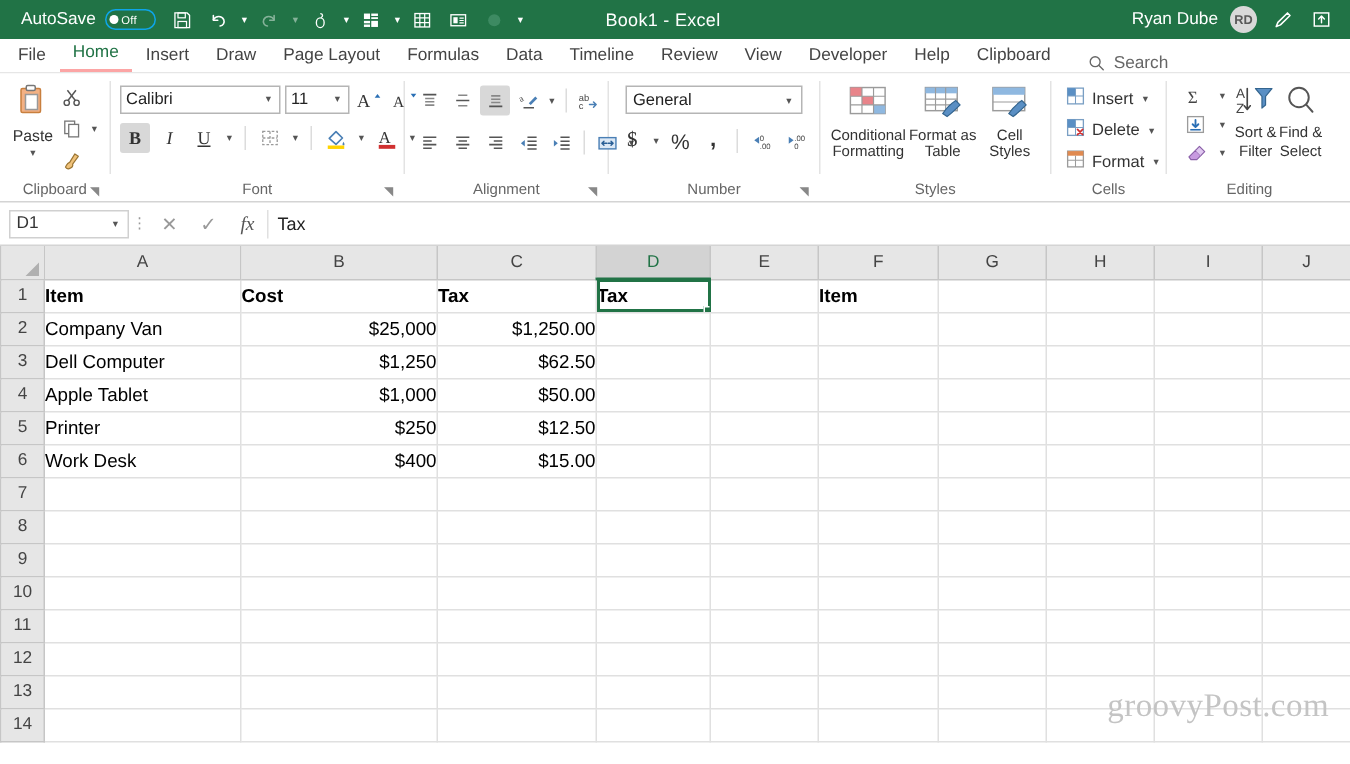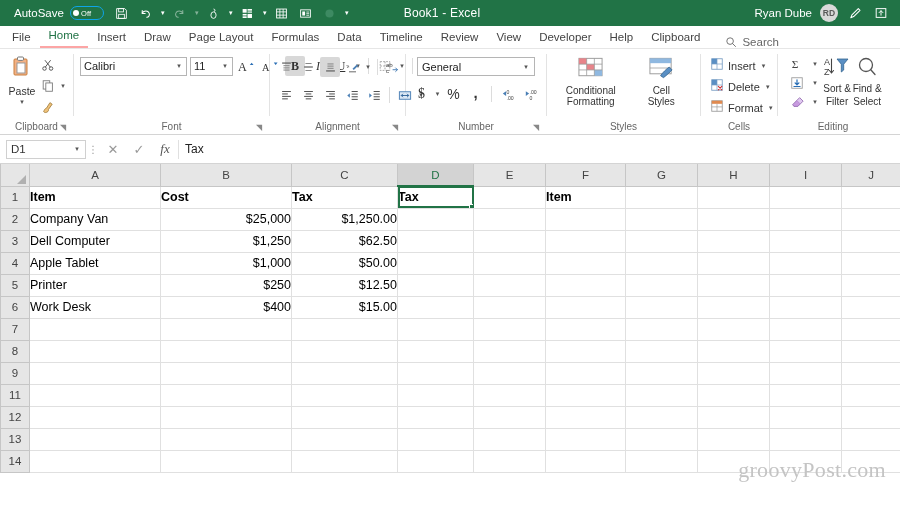--- a/index.html
+++ b/index.html
@@ -360,21 +360,21 @@
             </span>
           </div>
         </div>
       </div>
       <div class="glabel">Clipboard</div>
       <div class="dlg">◥</div>
     </div>
     <div class="gsep"></div>
 
     <div class="group" style="width:195px;">
-      <div class="gbody" style="flex-direction:row;justify-content:flex-start;padding-top:3px;gap:4px;">
+      <div class="gbody" style="flex-direction:column;justify-content:flex-start;padding-top:3px;gap:4px;">
         <div class="fontrow">
           <div class="fontname">
             <span class="v">Calibri</span>
             <span class="caret">▾</span>
           </div>
           <div class="fontsize">
             <span class="v">11</span>
             <span class="caret">▾</span>
           </div>
           <div class="ico-btn">
@@ -570,20 +570,34 @@
                 <rect x="2" y="2" width="8" height="6" fill="#e8848a"></rect>
                 <rect x="10" y="8" width="8" height="6" fill="#e8848a"></rect>
                 <rect x="18" y="14" width="8" height="6" fill="#8fb8e0"></rect>
                 <line x1="10" y1="2" x2="10" y2="20" stroke="#9b9b9b" stroke-width=".8"></line>
                 <line x1="18" y1="2" x2="18" y2="20" stroke="#9b9b9b" stroke-width=".8"></line>
                 <line x1="2" y1="8" x2="26" y2="8" stroke="#9b9b9b" stroke-width=".8"></line>
                 <line x1="2" y1="14" x2="26" y2="14" stroke="#9b9b9b" stroke-width=".8"></line>
               </svg>
           </span>
           <span class="cap">Conditional Formatting</span>
+        </div>
+        <div class="bigbtn" style="width:48px;">
+          <span>
+            <svg width="27" height="24" viewBox="0 0 28 24">
+                <rect x="2" y="2" width="22" height="16" fill="#fff" stroke="#9b9b9b" stroke-width="1"></rect>
+                <rect x="2" y="2" width="22" height="4" fill="#8fb8e0"></rect>
+                <line x1="9" y1="2" x2="9" y2="18" stroke="#9b9b9b" stroke-width=".8"></line>
+                <line x1="16" y1="2" x2="16" y2="18" stroke="#9b9b9b" stroke-width=".8"></line>
+                <line x1="2" y1="10" x2="24" y2="10" stroke="#9b9b9b" stroke-width=".8"></line>
+                <line x1="2" y1="14" x2="24" y2="14" stroke="#9b9b9b" stroke-width=".8"></line>
+                <path d="M14 20c2-3 6-7 9-9l3 3c-2 2-6 6-9 8z" fill="#5a8fc4" stroke="#34658f" stroke-width=".8"></path>
+              </svg>
+          </span>
+          <span class="cap">Format as Table</span>
         </div>
         <div class="bigbtn" style="width:42px;">
           <span>
             <svg width="27" height="24" viewBox="0 0 28 24">
                 <rect x="2" y="2" width="22" height="16" fill="#fff" stroke="#9b9b9b" stroke-width="1"></rect>
                 <rect x="2" y="2" width="22" height="5" fill="#8fb8e0"></rect>
                 <line x1="2" y1="12" x2="24" y2="12" stroke="#9b9b9b" stroke-width=".8"></line>
                 <path d="M13 20c2-3 6-7 9-9l3 3c-2 2-6 6-9 8z" fill="#5a8fc4" stroke="#34658f" stroke-width=".8"></path>
               </svg>
           </span>
@@ -859,20 +873,33 @@
             <td class="cell"></td>
             <td class="cell"></td>
             <td class="cell"></td>
             <td class="cell"></td>
             <td class="cell"></td>
             <td class="cell"></td>
             <td class="cell"></td>
             <td class="cell"></td>
       </tr>
       <tr>
+        <td class="rowhead">10</td>
+        <td class="cell"></td>
+            <td class="cell"></td>
+            <td class="cell"></td>
+            <td class="cell"></td>
+            <td class="cell"></td>
+            <td class="cell"></td>
+            <td class="cell"></td>
+            <td class="cell"></td>
+            <td class="cell"></td>
+            <td class="cell"></td>
+      </tr>
+      <tr>
         <td class="rowhead">11</td>
         <td class="cell"></td>
             <td class="cell"></td>
             <td class="cell"></td>
             <td class="cell"></td>
             <td class="cell"></td>
             <td class="cell"></td>
             <td class="cell"></td>
             <td class="cell"></td>
             <td class="cell"></td>

